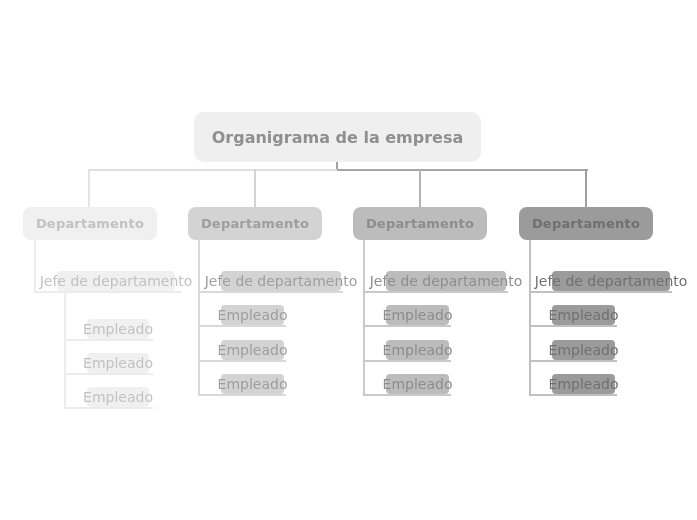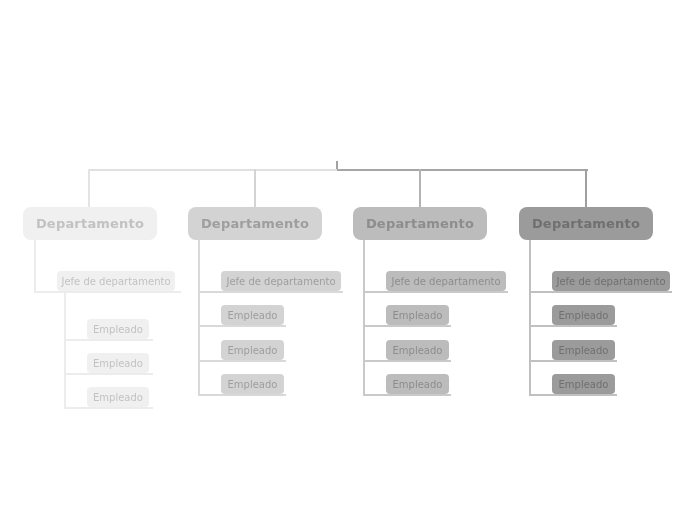--- a/index.html
+++ b/index.html
@@ -10,21 +10,21 @@
   .node {
     position:absolute; box-sizing:border-box;
     display:flex; align-items:center; justify-content:center;
     white-space:nowrap; text-align:center;
   }
   .root-node {
     border-radius:10px; font-weight:bold; font-size:16px;
     background:var(--root-box); color:var(--root-text);
   }
   .dept { border-radius:8px; font-weight:bold; font-size:13px; letter-spacing:.2px; }
-  .leaf { border-radius:4px; font-size:10px; }
+  .leaf { border-radius:4px; font-size:14px; }
   .c0 { background:var(--c0-box); color:var(--c0-text); }
   .c1 { background:var(--c1-box); color:var(--c1-text); }
   .c2 { background:var(--c2-box); color:var(--c2-text); }
   .c3 { background:var(--c3-box); color:var(--c3-text); }
   .line { position:absolute; }
   .lc0 { background:var(--c0-line); }
   .lc1 { background:var(--c1-line); }
   .lc2 { background:var(--c2-line); }
   .lc3 { background:var(--c3-line); }
   .dc0 { background:var(--c0-drop); }
@@ -66,20 +66,21 @@
   <div class="line lc2" style="left:363px;top:325px;width:88px;height:2px;"></div>
   <div class="line lc2" style="left:363px;top:360px;width:88px;height:2px;"></div>
   <div class="line lc2" style="left:363px;top:394px;width:88px;height:2px;"></div>
 
   <div class="line lc3" style="left:529px;top:240px;width:2px;height:156px;"></div>
   <div class="line lc3" style="left:529px;top:291px;width:143px;height:2px;"></div>
   <div class="line lc3" style="left:529px;top:325px;width:88px;height:2px;"></div>
   <div class="line lc3" style="left:529px;top:360px;width:88px;height:2px;"></div>
   <div class="line lc3" style="left:529px;top:394px;width:88px;height:2px;"></div>
 
+  <div class="node root-node" style="left:194px;top:112px;width:287px;height:50px;">Organigrama de la empresa</div>
 
   <div class="node dept c0" style="left:23px;top:207px;width:134px;height:33px;">Departamento</div>
   <div class="node dept c1" style="left:188px;top:207px;width:134px;height:33px;">Departamento</div>
   <div class="node dept c2" style="left:353px;top:207px;width:134px;height:33px;">Departamento</div>
   <div class="node dept c3" style="left:519px;top:207px;width:134px;height:33px;">Departamento</div>
 
   <div class="node leaf c0" style="left:57px;top:271px;width:118px;height:20px;">Jefe de departamento</div>
   <div class="node leaf c1" style="left:221px;top:271px;width:120px;height:20px;">Jefe de departamento</div>
   <div class="node leaf c2" style="left:386px;top:271px;width:120px;height:20px;">Jefe de departamento</div>
   <div class="node leaf c3" style="left:552px;top:271px;width:118px;height:20px;">Jefe de departamento</div>

